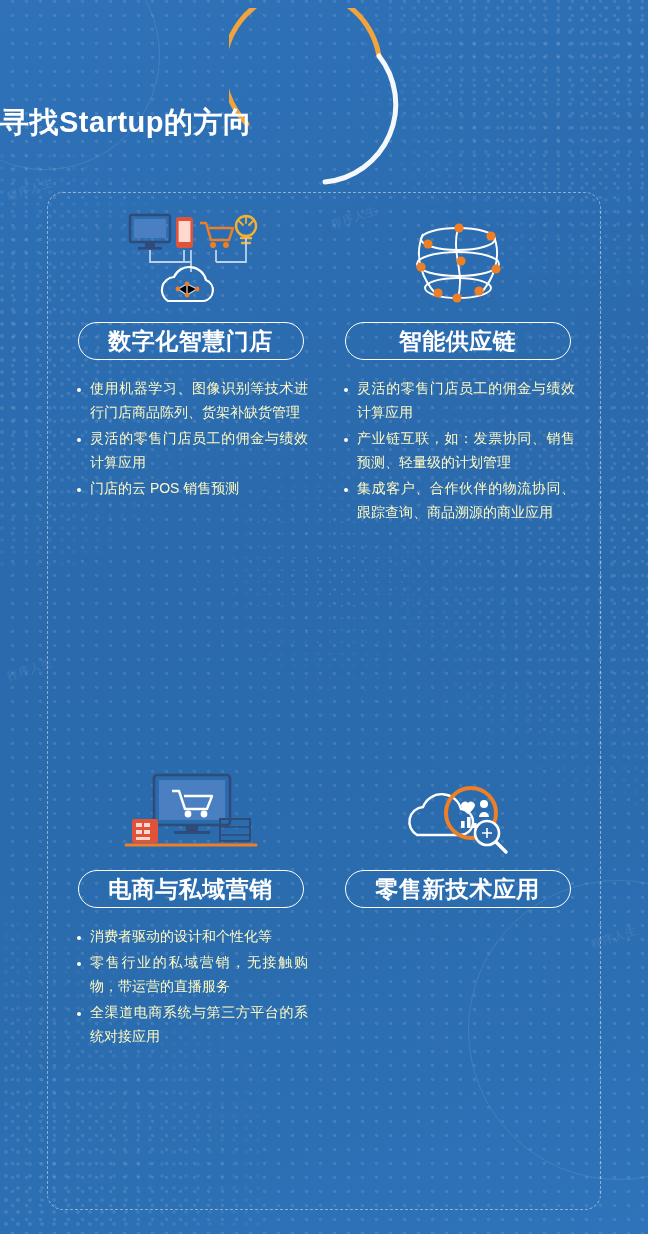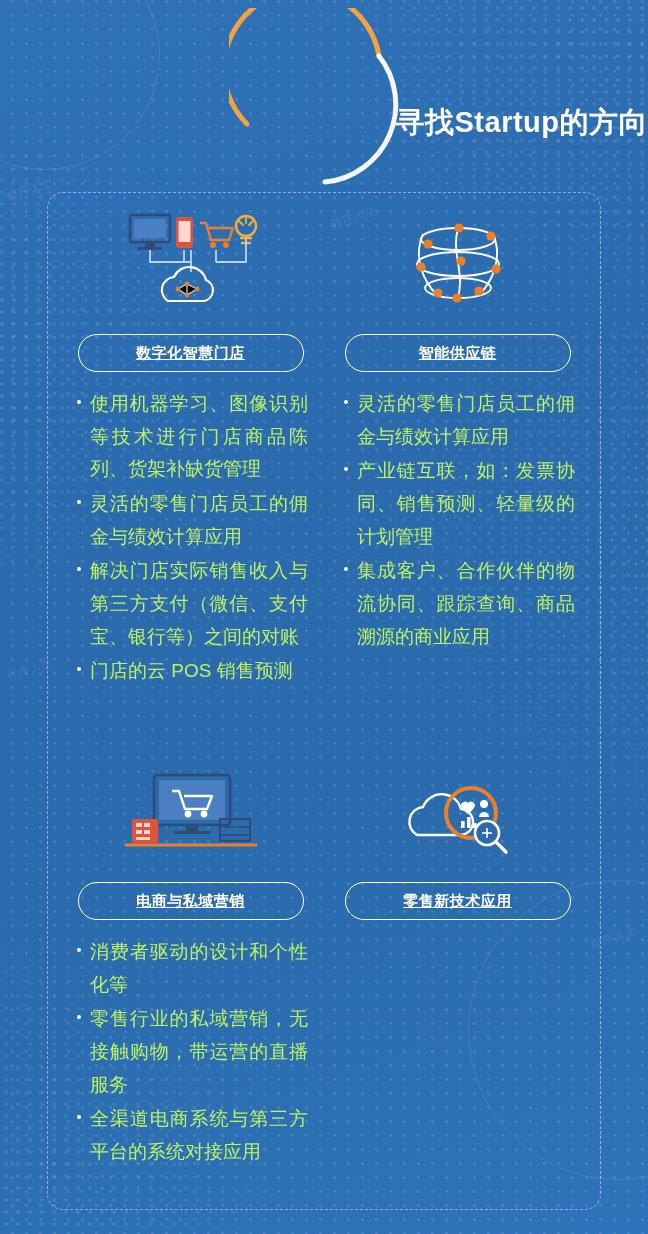--- a/index.html
+++ b/index.html
@@ -70,21 +70,21 @@
     left: 50%;
     transform: translateX(-50%);
     width: 190px;
     height: 190px;
   }
   #title {
     position: absolute;
     top: 103px;
     left: 0;
     width: 100%;
-    text-align: right;
+    text-align: left;
     color: #ffffff;
     font-size: 29px;
     font-weight: bold;
     letter-spacing: 0.5px;
   }
 
   
   #frame {
     position: absolute;
     left: 47px;
@@ -109,43 +109,42 @@
   }
   .cell { position: relative; padding: 0 14px; }
 
   .icon-wrap {
     height: 116px;
     display: flex;
     align-items: center;
     justify-content: center;
   }
   .pill {
-    margin: 12px auto;
+    margin: 0 auto;
     width: 226px;
     height: 38px;
     border: 1.6px solid #ffffff;
     border-radius: 19px;
     color: #ffffff;
-    font-size: 15px;
+    font-size: 23px;
     font-weight: bold;
     display: flex;
     align-items: center;
     justify-content: center;
     letter-spacing: 0.5px;
-    text-decoration: underline;
   }
   ul.bullets {
     list-style: none;
     margin: 16px 0 0 0;
     padding: 0 2px 0 4px;
   }
   ul.bullets li {
     position: relative;
-    color: #bef264;
-    font-size: 19px;
+    color: #fef9c3;
+    font-size: 14px;
     line-height: 1.72;
     padding-left: 15px;
     margin-bottom: 2px;
     text-align: justify;
   }
   ul.bullets li::before {
     content: "";
     position: absolute;
     left: 2px;
     top: 12px;
@@ -215,21 +214,20 @@
         <circle cx="62" cy="80" r="2.4" fill="#ef7f26"></circle>
         <circle cx="71" cy="75" r="2.4" fill="#ef7f26"></circle>
         <circle cx="81" cy="80" r="2.4" fill="#ef7f26"></circle>
         <circle cx="71" cy="86" r="2.4" fill="#ef7f26"></circle>
       </svg>
     </div>
     <div class="pill">数字化智慧门店</div>
     <ul class="bullets">
       <li>使用机器学习、图像识别等技术进行门店商品陈列、货架补缺货管理</li>
       <li>灵活的零售门店员工的佣金与绩效计算应用</li>
-      <li>解决门店实际销售收入与第三方支付（微信、支付宝、银行等）之间的对账</li>
       <li>门店的云 POS 销售预测</li>
     </ul>
   </div>
 
   <div class="cell">
     <div class="icon-wrap">
       <svg width="130" height="110" viewBox="0 0 130 110">
         <g fill="none" stroke="#ffffff" stroke-width="1.9">
           <ellipse cx="65" cy="30" rx="37" ry="11"></ellipse>
           <ellipse cx="65" cy="55" rx="41" ry="12"></ellipse>

